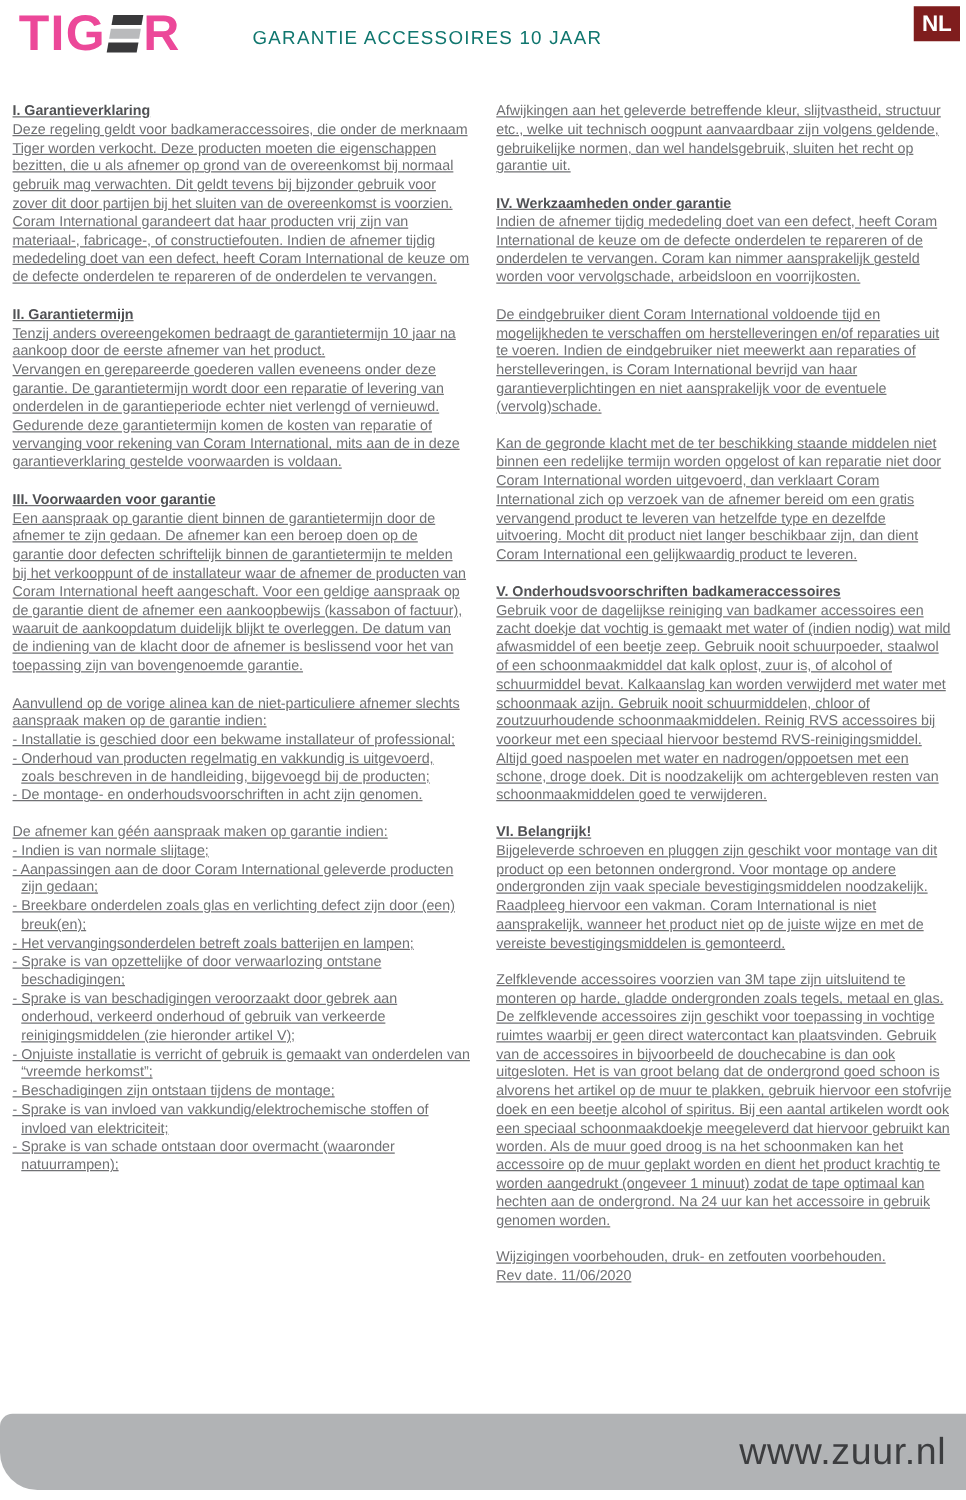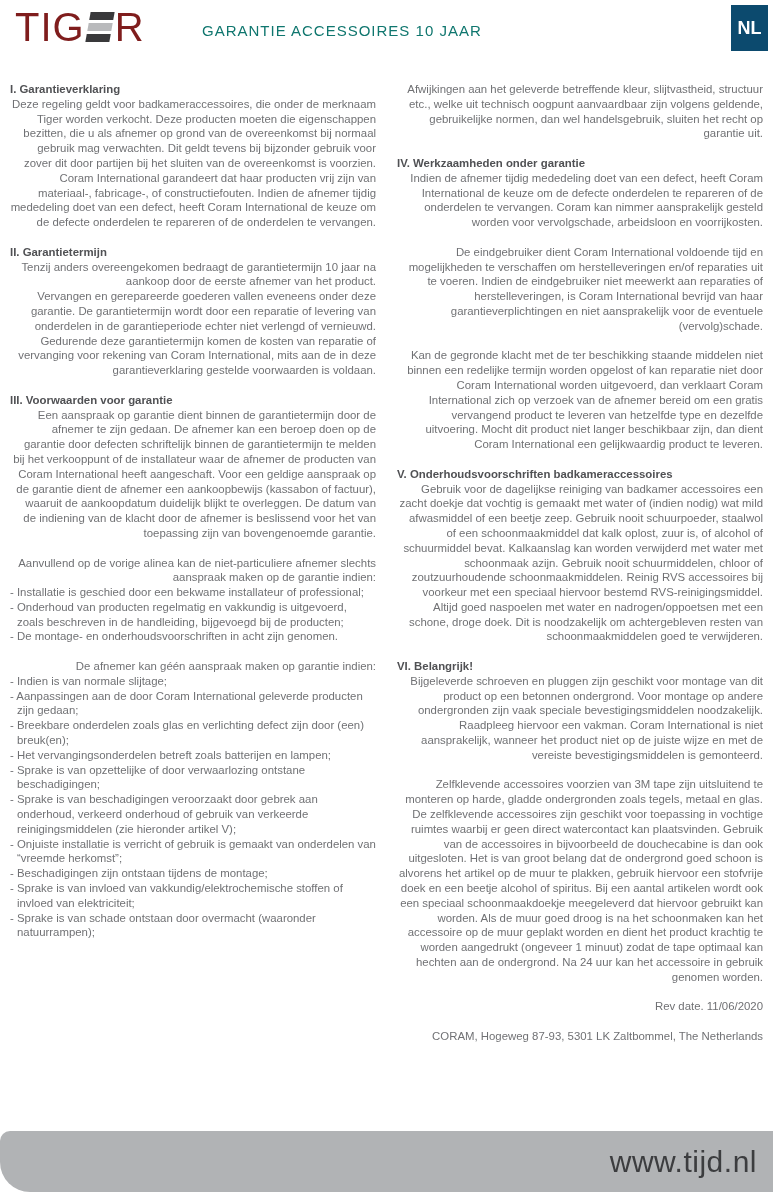--- a/index.html
+++ b/index.html
@@ -6,43 +6,43 @@
   html,body { background:#e8e8e8; }
   body { font-family:"Liberation Sans", sans-serif; }
   .page {
     position:relative; width:773px; height:1200px; margin:0 auto;
     background:#ffffff; overflow:hidden;
   }
   
   .header { position:relative; height:62px; }
   .logo { position:absolute; left:15px; top:8px; display:flex; align-items:center; }
   .logo-txt {
-    font-weight:normal; font-size:40px; color:#7f1d1d; letter-spacing:1px;
+    font-weight:bold; font-size:40px; color:#ec4899; letter-spacing:1px;
     line-height:38px;
     text-align:center;
   }
   .logo-e { display:inline-flex; flex-direction:column; gap:3px; margin:0 3px; transform:skewX(-10deg); }
   .logo-e i { display:block; width:24px; height:8px; background:#39393b; }
   .logo-e i.mid { background:#b9babc; }
   .doc-title {
     position:absolute; left:202px; top:22px;
     font-weight:normal; font-size:15px; letter-spacing:1px; color:#0f766e;
   }
   .lang-badge {
-    position:absolute; right:5px; top:5px; width:37px; height:46px;
-    background:#0c4a6e; color:#ffffff; font-weight:bold; font-size:18px;
+    position:absolute; right:5px; top:5px; width:37px; height:28px;
+    background:#7f1d1d; color:#ffffff; font-weight:bold; font-size:18px;
     display:flex; align-items:center; justify-content:center;
   }
   
   .cols { display:flex; gap:21px; padding:20px 10px 0 10px; }
   .col { width:50%; color:#707174; font-size:11.4px; line-height:14.8px; }
-  .block { margin-bottom:14.8px; }
+  .block { margin-bottom:14.8px;text-decoration:underline; }
   .block:last-child { margin-bottom:0; }
   .sec-head { font-weight:bold; color:#505154; }
-  .para { margin:0;text-align:right; }
+  .para { margin:0; }
   .li { text-indent:-7px; padding-left:7px; }
   
   .footer-bar {
     position:absolute; left:0; right:0; top:1131px; height:61px;
     background:#b1b3b5; border-radius:10px 0 0 30px;
     display:flex; align-items:center; justify-content:flex-end;
   }
   .footer-url {
     font-size:30px; color:#3c3d3f; padding-right:16px; letter-spacing:0.5px;
   }
@@ -135,26 +135,24 @@
 
       <div class="block">
         <div class="sec-head">VI. Belangrijk!</div>
         <p class="para">Bijgeleverde schroeven en pluggen zijn geschikt voor montage van dit product op een betonnen ondergrond. Voor montage op andere ondergronden zijn vaak speciale bevestigingsmiddelen noodzakelijk. Raadpleeg hiervoor een vakman. Coram International is niet aansprakelijk, wanneer het product niet op de juiste wijze en met de vereiste bevestigingsmiddelen is gemonteerd.</p>
       </div>
       <div class="block">
         <p class="para">Zelfklevende accessoires voorzien van 3M tape zijn uitsluitend te monteren op harde, gladde ondergronden zoals tegels, metaal en glas. De zelfklevende accessoires zijn geschikt voor toepassing in vochtige ruimtes waarbij er geen direct watercontact kan plaatsvinden. Gebruik van de accessoires in bijvoorbeeld de douchecabine is dan ook uitgesloten. Het is van groot belang dat de ondergrond goed schoon is alvorens het artikel op de muur te plakken, gebruik hiervoor een stofvrije doek en een beetje alcohol of spiritus. Bij een aantal artikelen wordt ook een speciaal schoonmaakdoekje meegeleverd dat hiervoor gebruikt kan worden. Als de muur goed droog is na het schoonmaken kan het accessoire op de muur geplakt worden en dient het product krachtig te worden aangedrukt (ongeveer 1 minuut) zodat de tape optimaal kan hechten aan de ondergrond. Na 24 uur kan het accessoire in gebruik genomen worden.</p>
       </div>
 
       <div class="block">
+        <p class="para">Wijzigingen voorbehouden, druk- en zetfouten voorbehouden.</p>
         <p class="para">Rev date. 11/06/2020</p>
       </div>
 
-      <div class="block">
-        <p class="para">CORAM, Hogeweg 87-93, 5301 LK Zaltbommel, The Netherlands</p>
-      </div>
     </div>
   </div>
 
   <div class="footer-bar">
-    <span class="footer-url">www.tijd.nl</span>
+    <span class="footer-url">www.zuur.nl</span>
   </div>
 
 </div>
 
 </body></html>

